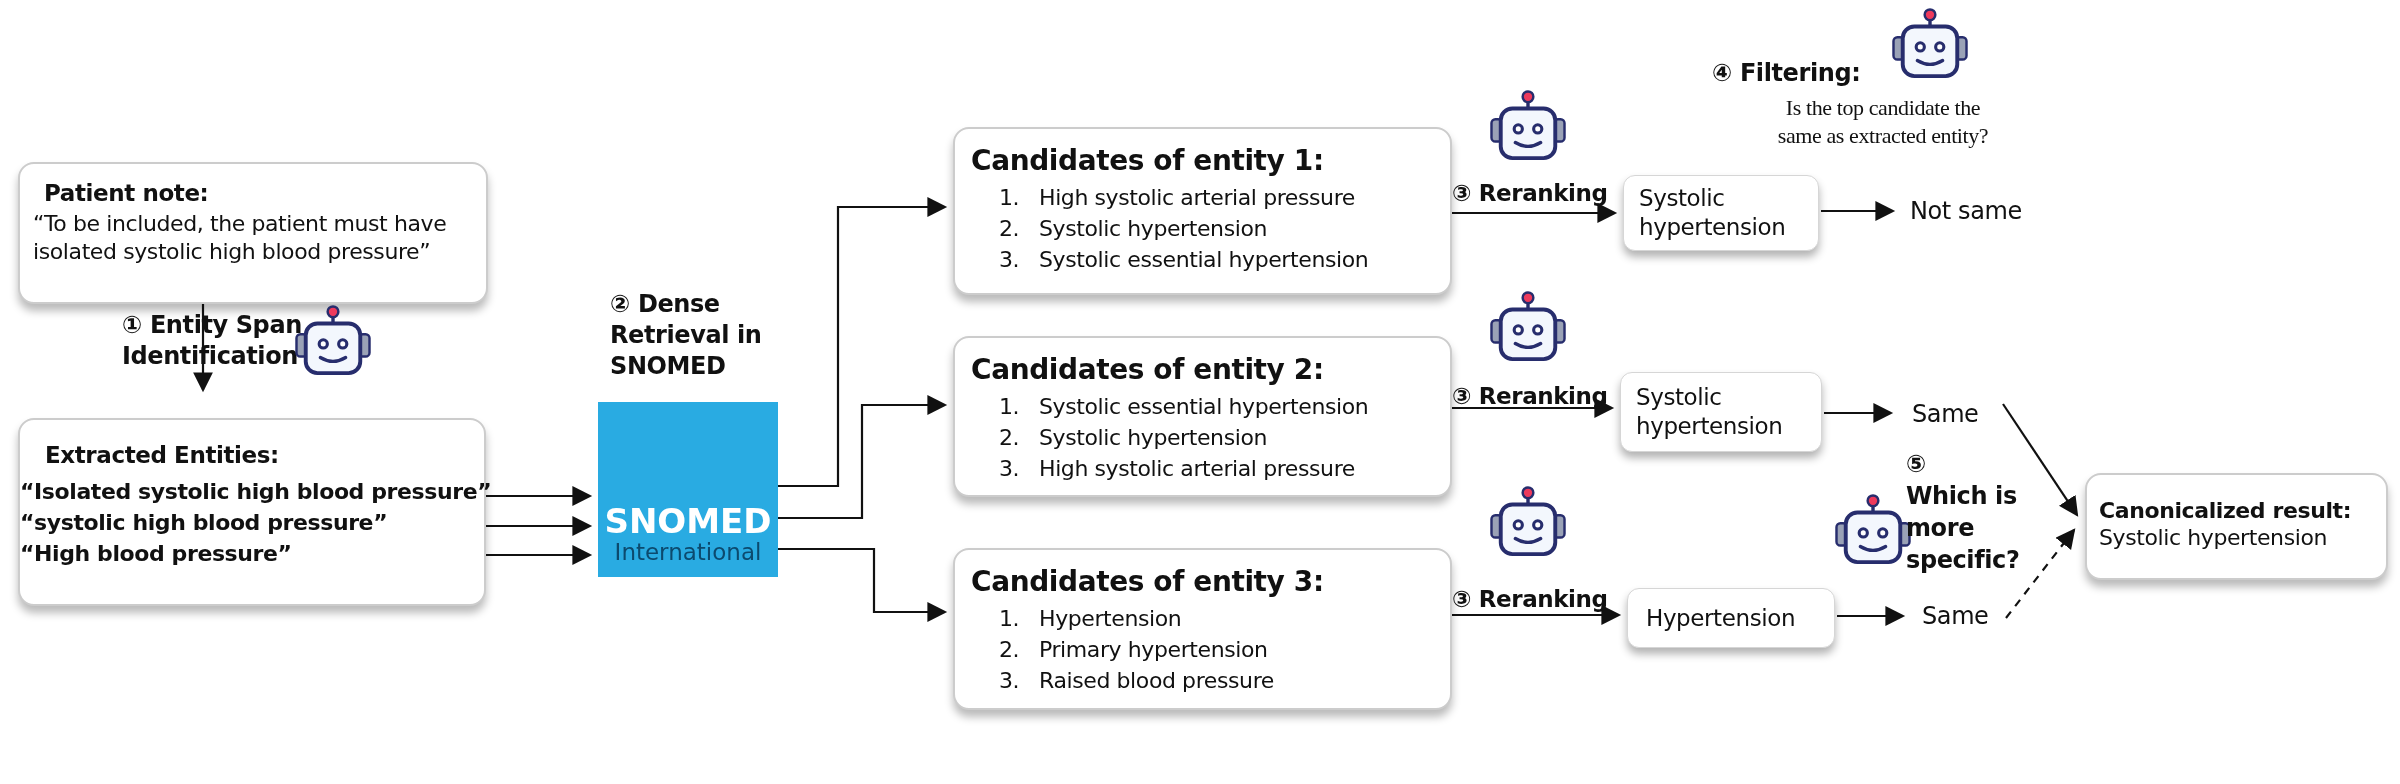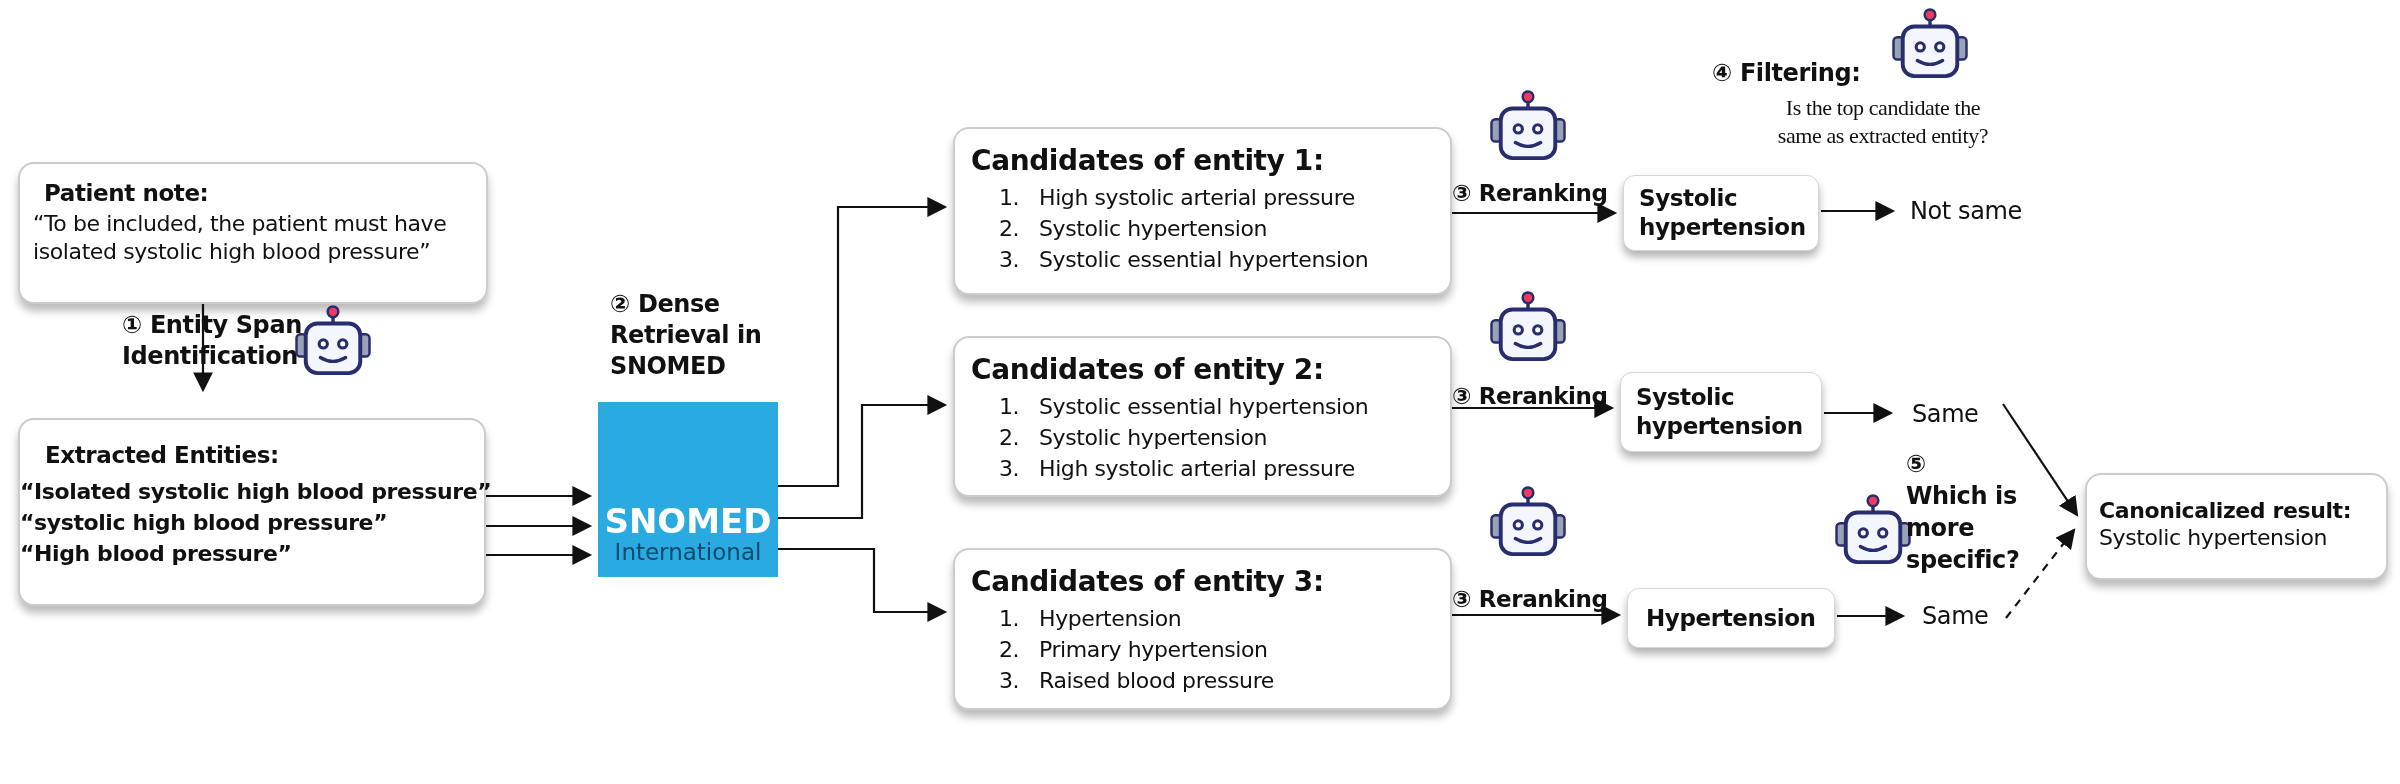--- a/index.html
+++ b/index.html
@@ -6,21 +6,21 @@
   .canvas{
     position:relative;width:2400px;height:784px;background:#ffffff;
     font-family:"DejaVu Sans","Liberation Sans",sans-serif;color:#111;
     overflow:hidden;letter-spacing:-0.4px;
   }
   .wbox{
     position:absolute;background:#fff;border:2px solid #cccccc;
     border-radius:16px;box-shadow:0 7px 9px rgba(0,0,0,.27);
     box-sizing:border-box;
   }
-  .sbox{border-radius:12px;box-shadow:0 6px 8px rgba(0,0,0,.3);border:1.5px solid #d6d6d6;font-weight:bold;}
+  .sbox{border-radius:12px;box-shadow:0 6px 8px rgba(0,0,0,.3);border:1.5px solid #d6d6d6;}
   .t{position:absolute;white-space:nowrap;}
   .bold{font-weight:bold;}
   .fs22{font-size:22px;line-height:28px;font-family:Liberation Serif, serif;}
   .fs23{font-size:23px;line-height:29px;}
   .fs24{font-size:24px;line-height:31px;}
   .pb-title{margin:16px 0 4px 24px;font-size:23px;font-weight:bold;white-space:nowrap;}
   .pb-line{margin-left:13px;font-size:22px;line-height:28px;white-space:nowrap;}
   .ee-title{margin:22px 0 8px 25px;font-size:23px;font-weight:bold;white-space:nowrap;}
   .ee-line{font-size:22px;line-height:31px;white-space:nowrap;font-weight:bold;}
   .cand-title{margin:15px 0 5px 16px;font-size:28px;font-weight:bold;white-space:nowrap;}

